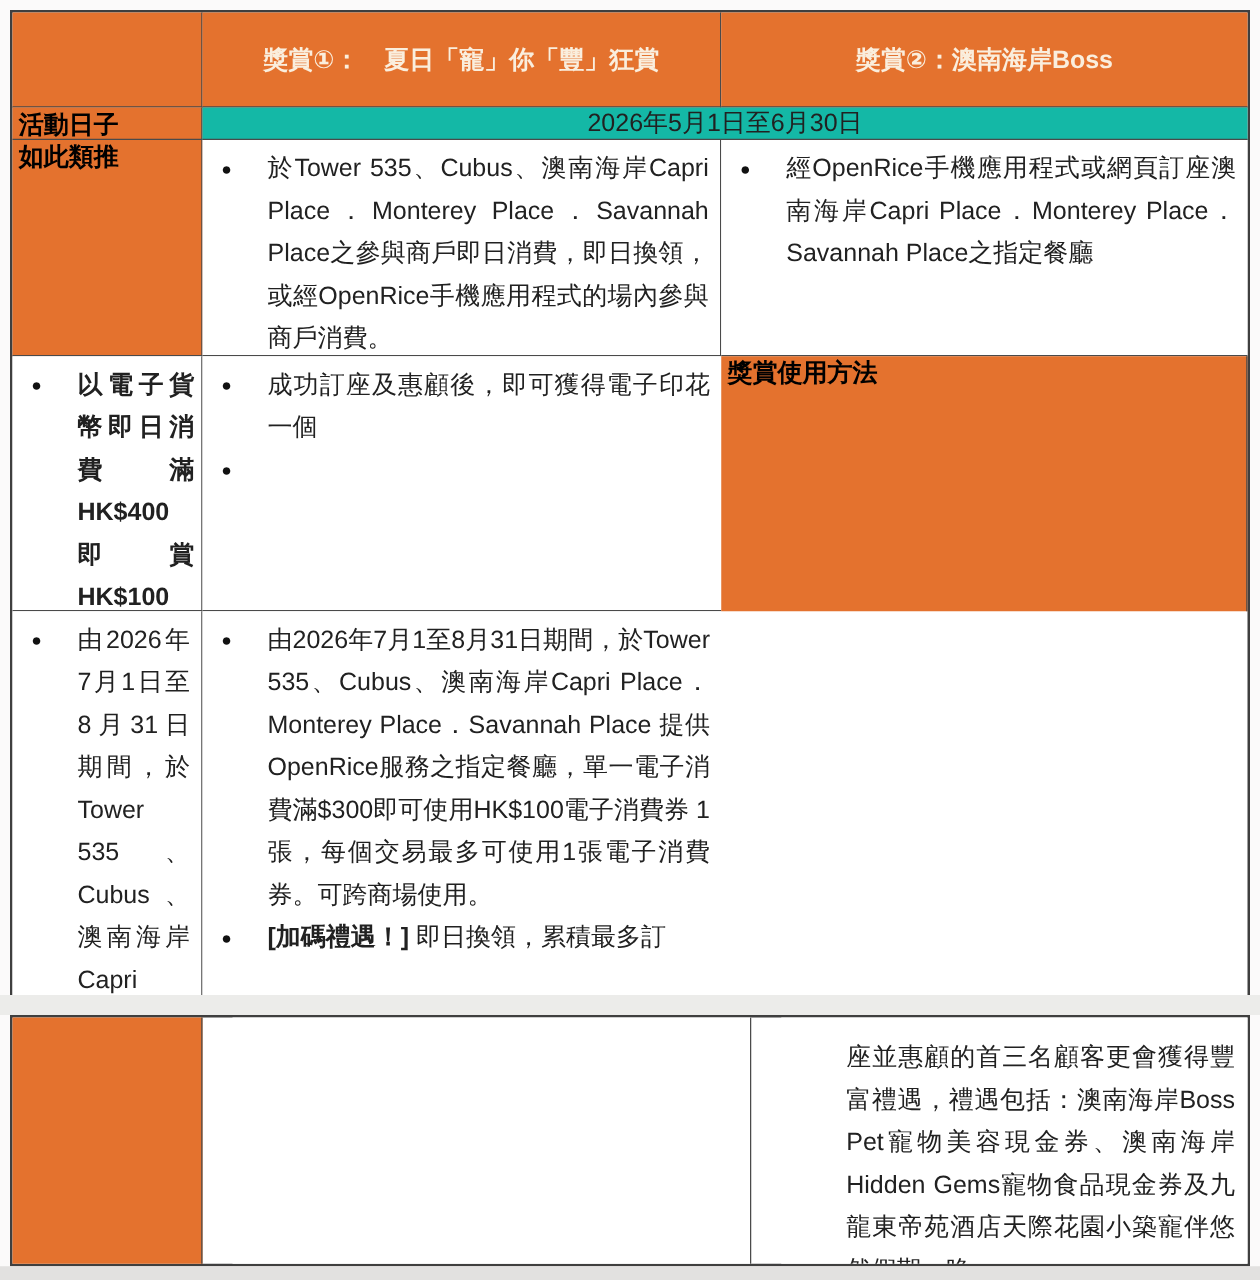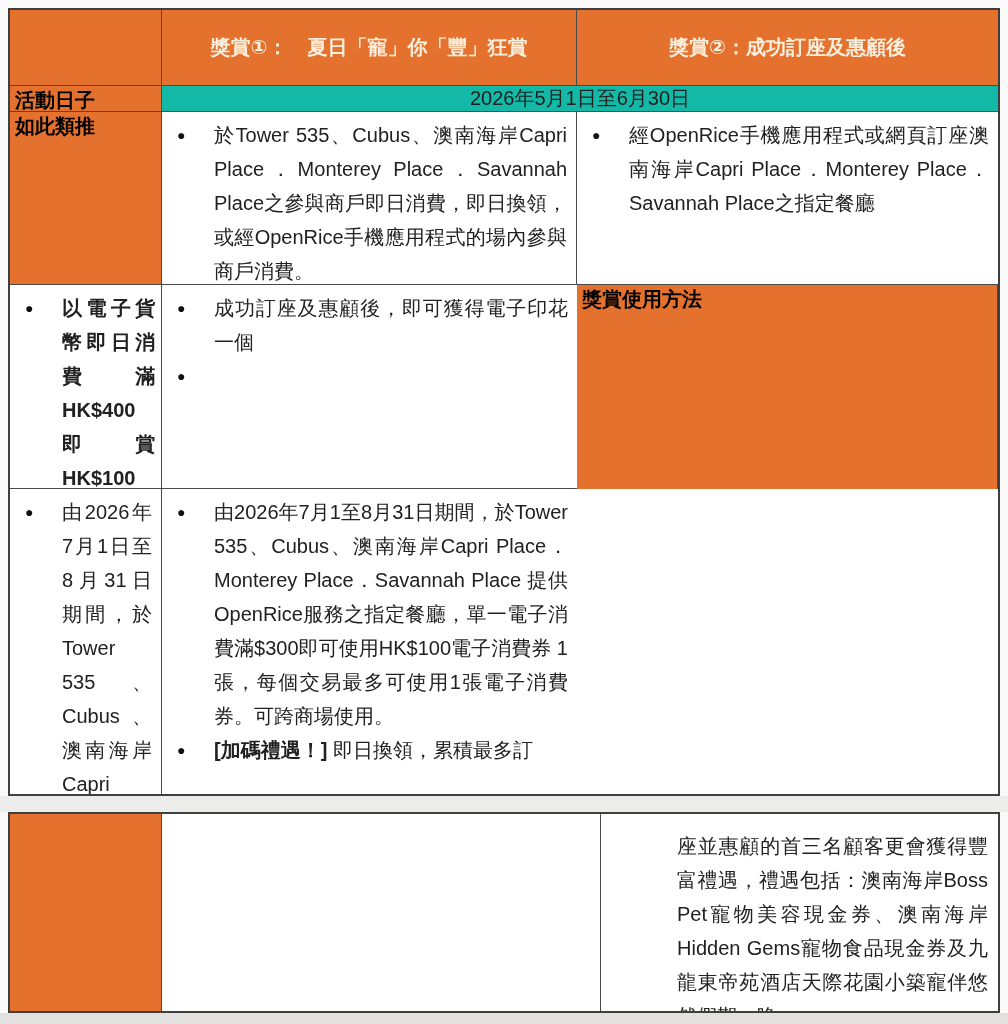--- a/index.html
+++ b/index.html
@@ -8,21 +8,21 @@
     font-family:"Liberation Sans","DejaVu Sans",sans-serif;
     background:#f3f2f1;
   }
   .stage { position:relative; width:1008px; height:1024px; background:#fbfafa; overflow:hidden; }
 
   .tbl {
     position:absolute; left:8px; background:#fff;
     display:grid; border:2px solid #3f3f3f;
   }
   .tbl1 {
-    top:8px; width:992px; height:788px;
+    top:8px; width:992px; height:1004px;
     grid-template-columns:152px 415px 1fr;
     grid-template-rows:76px 26px 173px 204px 1fr;
   }
   .tbl2 {
     top:812px; width:992px; height:201px;
     grid-template-columns:152px 415px 1fr;
     grid-template-rows:1fr;
     gap:24px;
   }
   .cell { border-right:1px solid #4a4a4a; border-bottom:1px solid #4a4a4a; overflow:hidden; }
@@ -58,21 +58,21 @@
 </style>
 </head>
 <body>
 
 <div class="stage">
 
   <div class="tbl tbl1">
 
     <div class="cell orange"></div>
     <div class="cell orange hcell">獎賞①：　夏日「寵」你「豐」狂賞</div>
-    <div class="cell orange hcell lastcol">獎賞②：成功訂座及惠顧後</div>
+    <div class="cell orange hcell lastcol">獎賞②：澳南海岸Boss</div>
 
     <div class="cell orange lab">活動日子</div>
     <div class="cell datecell lastcol">2026年5月1日至6月30日</div>
 
     <div class="cell orange lab">如此類推</div>
     <div class="cell content">
       <div class="bullet">
         <span class="dot">●</span>
         <div class="bt">於Tower 535、Cubus、澳南海岸Capri Place．Monterey Place．Savannah Place之參與商戶即日消費，即日換領，或經OpenRice手機應用程式的場內參與商戶消費。</div>
       </div>

